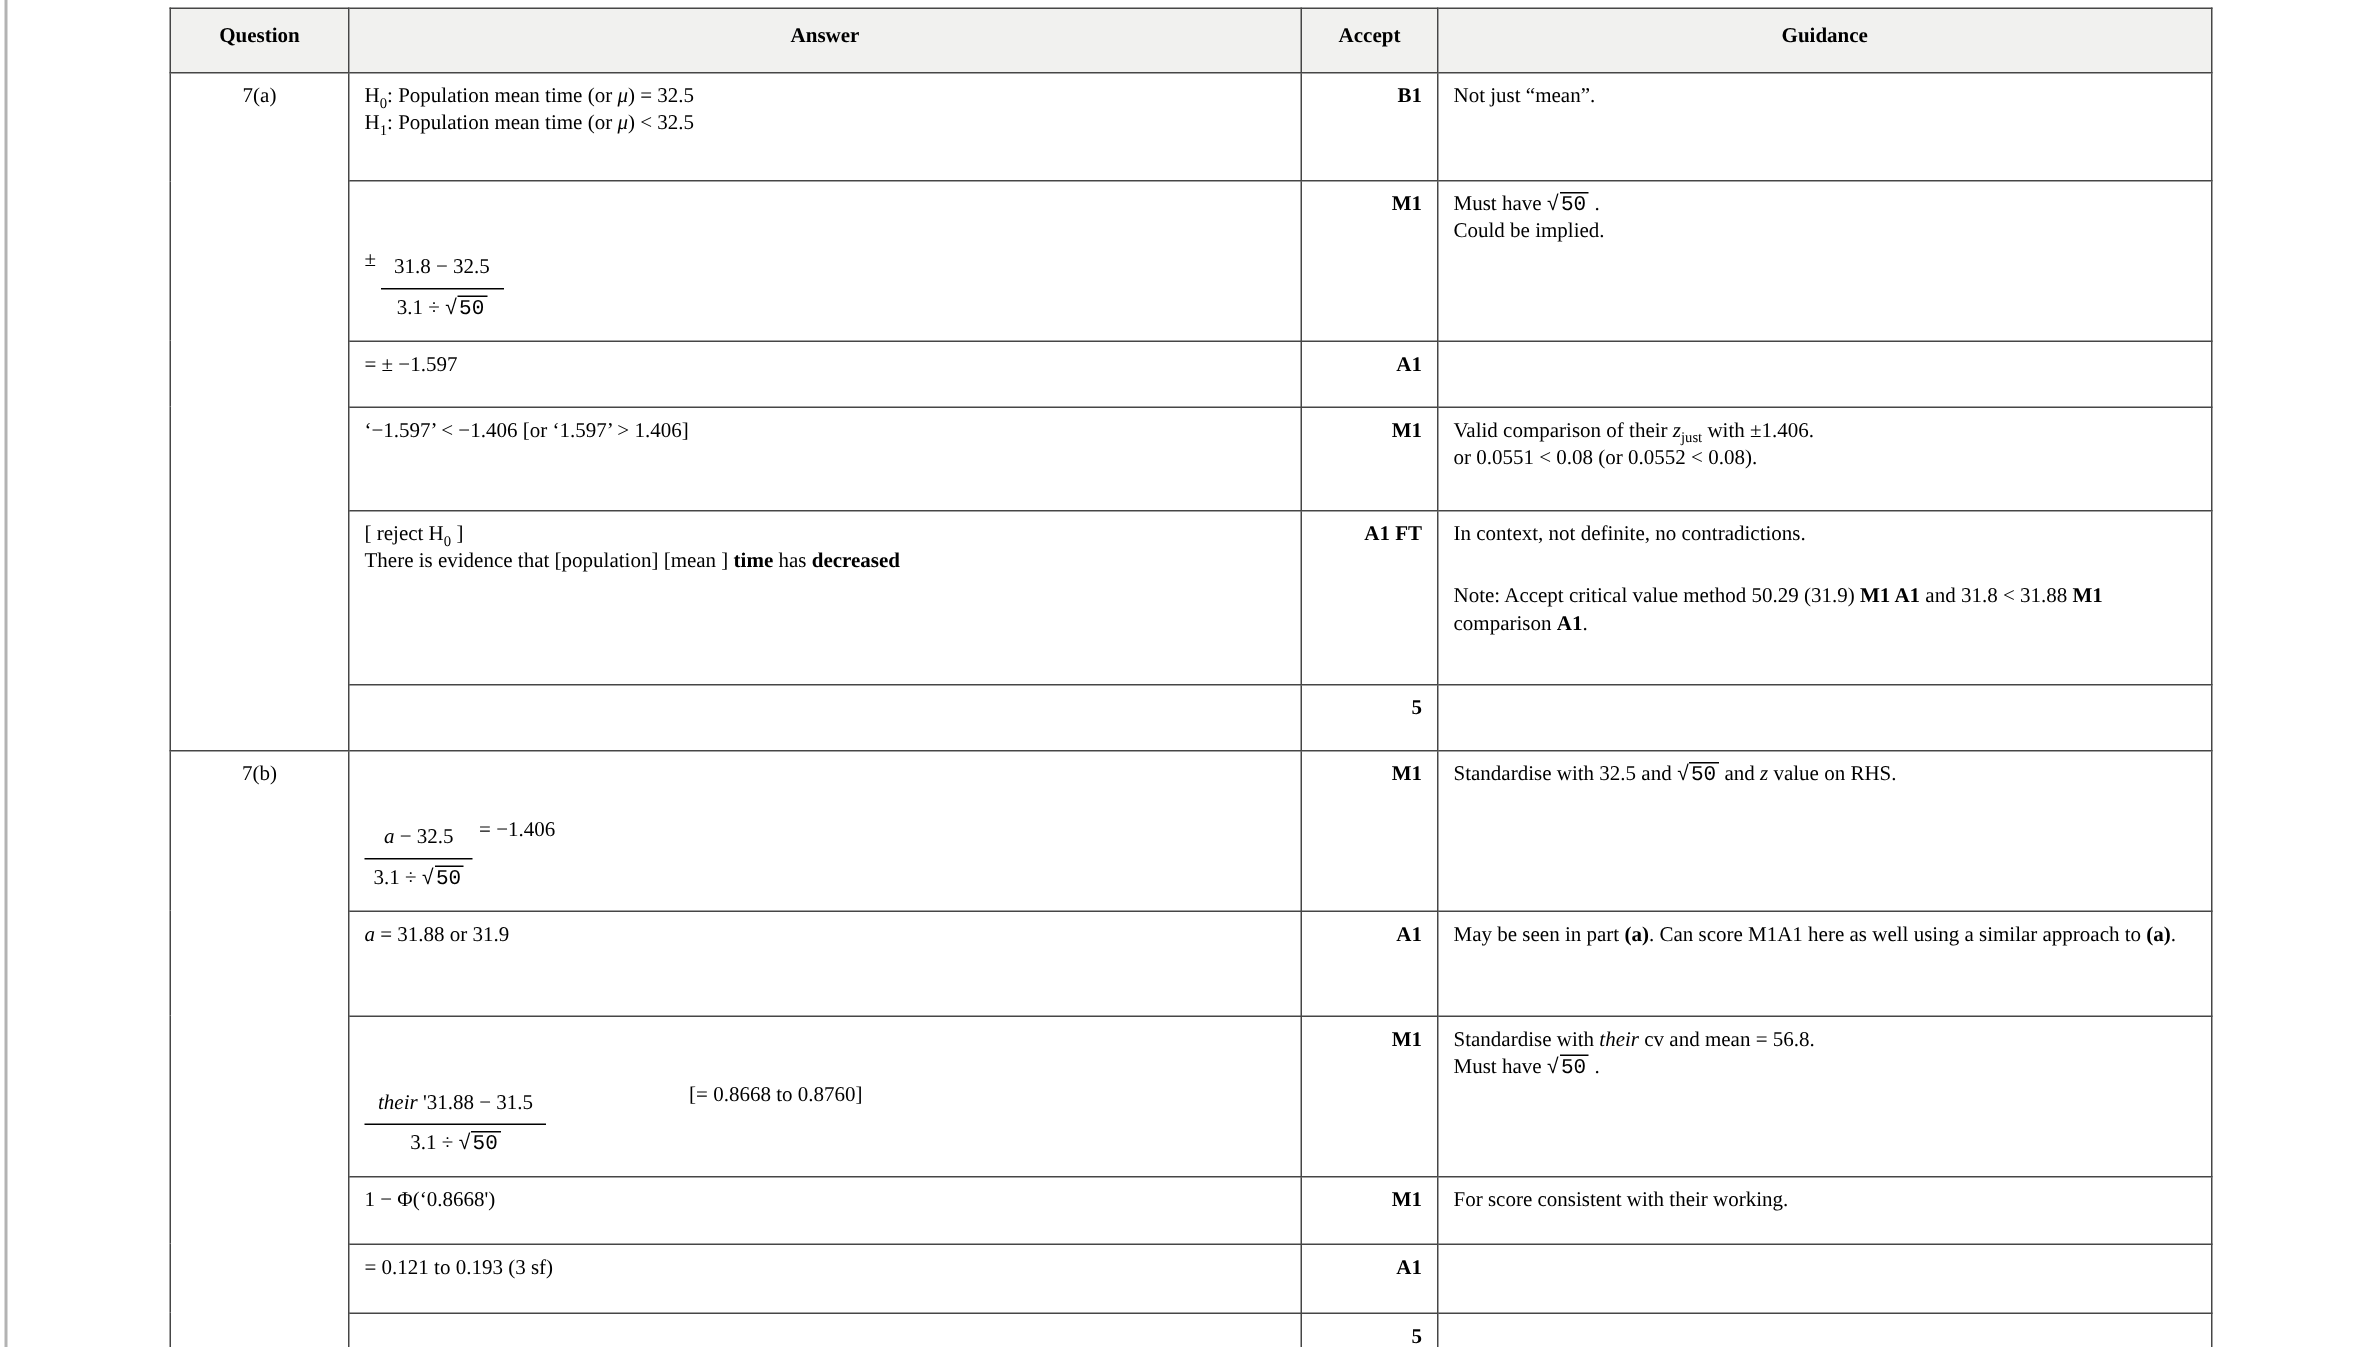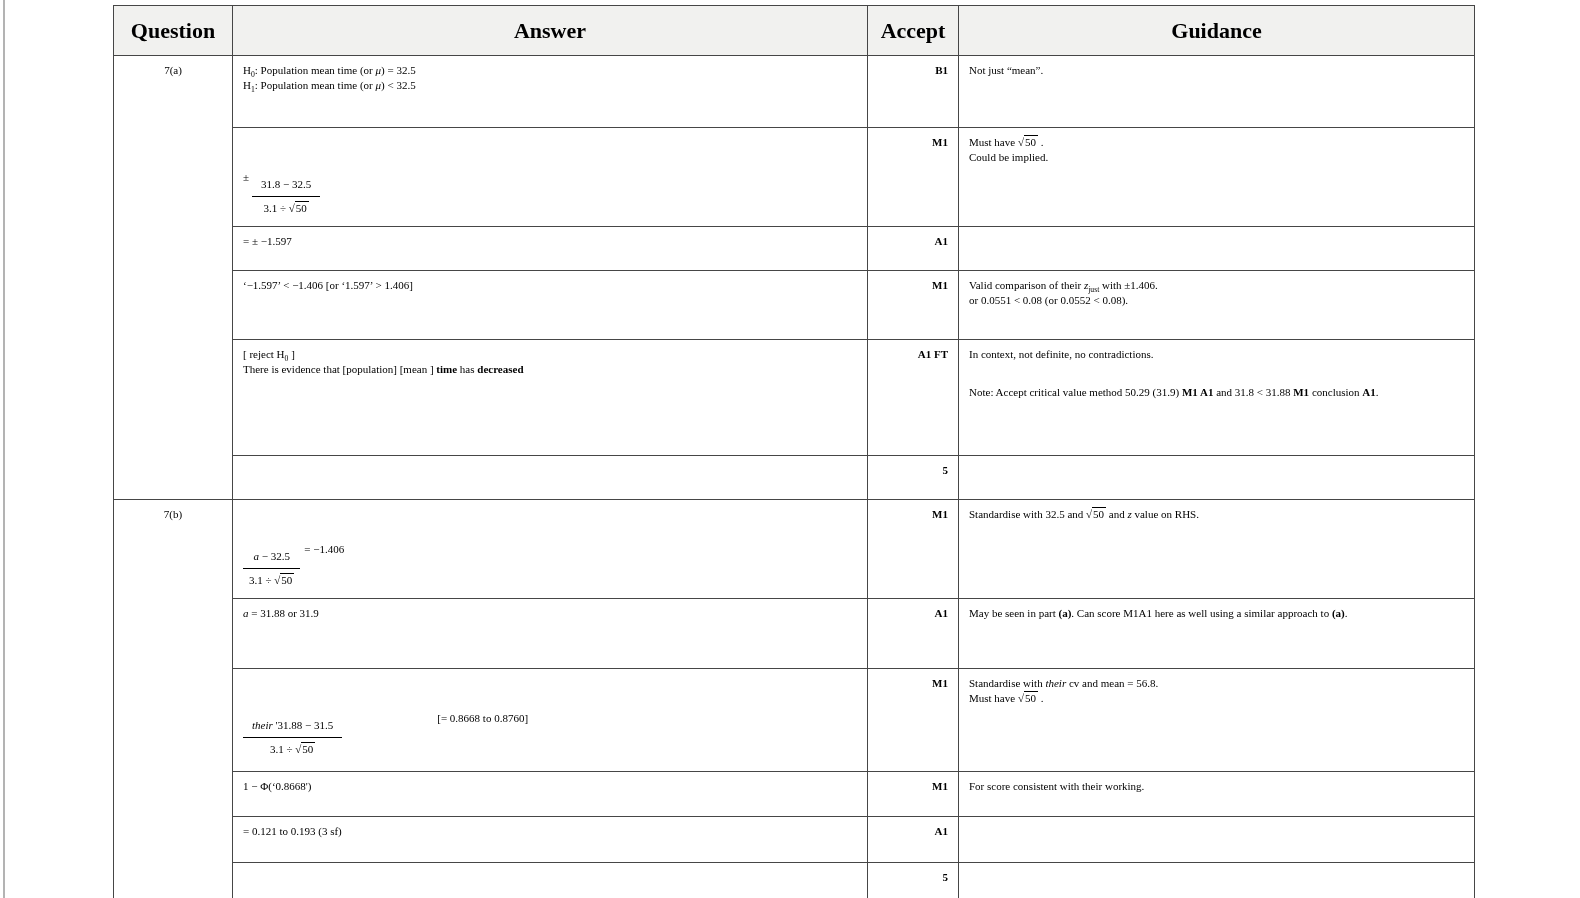--- a/index.html
+++ b/index.html
@@ -30,30 +30,30 @@
     position: absolute;
     left: 113px;
     top: 5px;
     width: 1361px;
     border-collapse: collapse;
     table-layout: fixed;
   }
   table.ms th, table.ms td {
     border: 1.4px solid #464646;
     vertical-align: top;
-    font-size: 11px;
+    font-size: 14px;
     line-height: 1.32;
     padding: 7px 10px;
     overflow: hidden;
   }
   table.ms th {
     background: #f1f1ef;
     font-weight: bold;
     text-align: center;
-    font-size: 22px;
+    font-size: 14px;
     padding: 10px 4px;
   }
   td.q {
     text-align: center;
     padding-top: 16px;
   }
   td.marks {
     text-align: right;
     font-weight: bold;
     padding-right: 11px;
@@ -91,21 +91,21 @@
   .eq {
     display: inline-block;
     vertical-align: middle;
     margin-left: 4px;
   }
   .bracket {
     display: inline-block;
     vertical-align: middle;
     margin-left: 95px;
   }
-  .sqrt { white-space: nowrap; }
+  .sqrt { white-space: nowrap; font-family: Liberation Mono, monospace; }
   .sqrt .radicand {
     border-top: 1.4px solid #000;
     padding: 0 2px 0 1px;
   }
   .gap-above { margin-top: 23px; }
 </style>
 </head>
 <body>
 
 <div class="canvas">
@@ -164,21 +164,21 @@
     </tr>
 
     <tr style="height:116px">
       <td class="ans">
         <div><span>[ reject H</span><sub>0</sub><span> ]</span></div>
         <div><span>There is evidence that [population] [mean ] </span><span class="b">time</span><span> has </span><span class="b">decreased</span></div>
       </td>
       <td class="marks">A1 FT</td>
       <td class="gd">
         <div>In context, not definite, no contradictions.</div>
-        <div class="gap-above"><span>Note: Accept critical value method 50.29 (31.9) </span><span class="b">M1 A1</span><span> and 31.8 &lt; 31.88 </span><span class="b">M1</span><span> conclusion </span><span class="b">A1</span><span>.</span></div>
+        <div class="gap-above"><span>Note: Accept critical value method 50.29 (31.9) </span><span class="b">M1 A1</span><span> and 31.8 &lt; 31.88 </span><span class="b">M1</span><span> comparison </span><span class="b">A1</span><span>.</span></div>
       </td>
     </tr>
 
     <tr style="height:44px">
       <td class="ans"></td>
       <td class="marks">5</td>
       <td class="gd"></td>
     </tr>
 
     <tr style="height:85px">

